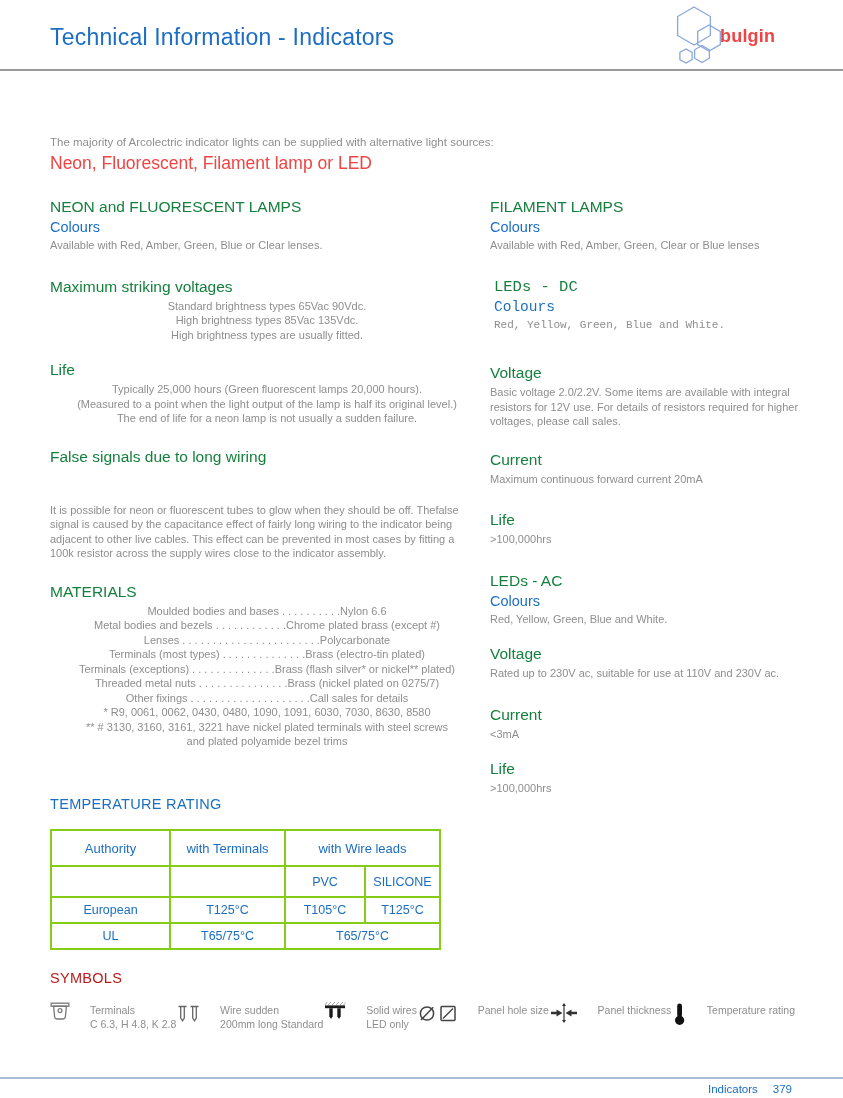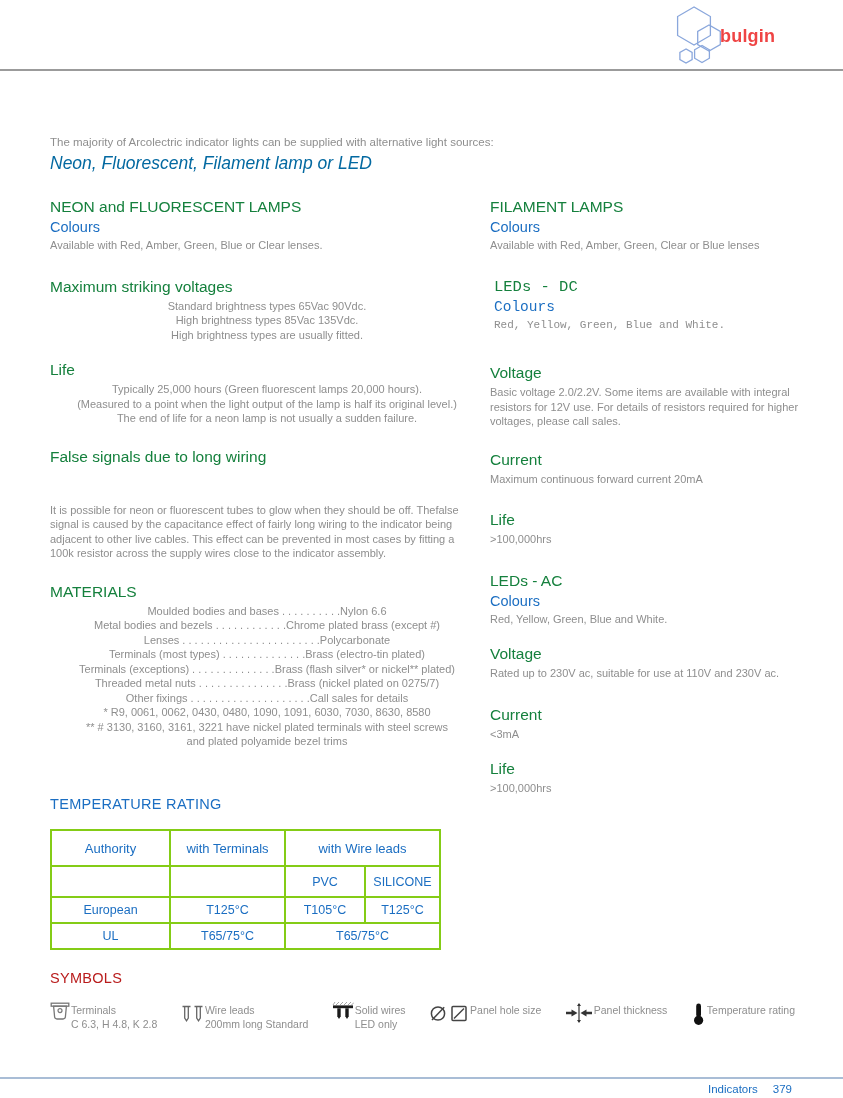--- a/index.html
+++ b/index.html
@@ -8,21 +8,21 @@
 
   
   .title{position:absolute;left:50px;top:24px;font-size:23px;font-weight:400;color:#1b6ec2;letter-spacing:.2px;}
   .logo{position:absolute;left:672px;top:4px;display:flex;align-items:center;}
   .logo-text{font-size:18px;font-weight:bold;color:#ef4444;margin-left:-10px;letter-spacing:.2px;}
   .header-rule{position:absolute;left:0;top:69px;width:843px;height:2px;background:#9b9b9b;}
 
   
   .intro{position:absolute;left:50px;top:136px;}
   .intro-line1{font-size:11.5px;color:#8e8e8e;}
-  .intro-line2{font-size:17.5px;color:#0369a1;margin-top:5px;font-style:italic;}
+  .intro-line2{font-size:17.5px;color:#ef4444;margin-top:5px;}
 
   
   .col{position:absolute;top:198px;}
   .col-left{left:50px;width:434px;}
   .col-right{left:490px;width:312px;}
   .sec h2{font-size:15.5px;font-weight:400;color:#15803d;margin:0 0 3px 0;}
   .sec h3{font-size:14.5px;font-weight:400;color:#1b6ec2;margin:0 0 3px 0;}
   .body-text{font-size:11px;line-height:14.5px;color:#8e8e8e;}
   .body-text div{white-space:nowrap;text-align:center;}
   .sec{margin-bottom:22px;}
@@ -38,33 +38,34 @@
   table.trating th,table.trating td{border:2px solid #84cc16;color:#1b6ec2;text-align:center;font-weight:400;font-size:12.5px;padding:0;}
   table.trating th{height:34px;font-size:13px;}
   .r2 td{height:29px;}
   .r3 td,.r4 td{height:24px;}
   .cw1{width:117px;} .cw2{width:113px;} .cw3{width:78px;} .cw4{width:73px;}
 
   
   .symbols{position:absolute;left:50px;top:970px;width:745px;}
   .symbols h2{font-size:14.5px;font-weight:400;color:#b91c1c;margin:0 0 16px 0;letter-spacing:.3px;}
   .symbols-row{display:flex;align-items:flex-start;justify-content:space-between;}
-  .sym{display:flex;align-items:flex-start;gap:1px;color:#8e8e8e;font-size:10.5px;line-height:13.5px;}
+  .sym{display:flex;align-items:flex-start;gap:20px;color:#8e8e8e;font-size:10.5px;line-height:13.5px;}
   .sym .txt{padding-top:2px;}
   .sym svg{flex:none;}
 
   
   .footer-rule{position:absolute;left:0;top:1077px;width:843px;height:2px;background:#a9bdd6;}
   .footer{position:absolute;top:1083px;right:51px;font-size:11.5px;color:#1b6ec2;display:flex;gap:15px;}
 </style>
 </head>
 <body>
 
 <div class="page">
 
+  <div class="title">Technical Information - Indicators</div>
   <div class="logo">
     <svg width="58" height="64" viewBox="0 0 58 64">
       <g fill="none" stroke="#8aa7dc" stroke-width="1.3">
         <polygon points="22,3 5.6,12.5 5.6,31.5 22,41 38.4,31.5 38.4,12.5"></polygon>
         <polygon points="37,21 25.7,27.5 25.7,40.5 37,47 48.3,40.5 48.3,27.5"></polygon>
         <polygon points="30,41.5 22.6,45.8 22.6,54.2 30,58.5 37.4,54.2 37.4,45.8"></polygon>
         <polygon points="14,45 7.9,48.5 7.9,55.5 14,59 20.1,55.5 20.1,48.5"></polygon>
       </g>
     </svg>
     <span class="logo-text">bulgin</span>
@@ -208,21 +209,21 @@
       </div>
 
       <div class="sym">
         <svg width="23" height="23" viewBox="0 0 23 23">
           <g fill="none" stroke="#666" stroke-width="1.3">
             <path d="M1.5 4.5 h8 M3.7 4.5 v11.5 l1.8 2.8 1.8 -2.8 V4.5"></path>
             <path d="M13.5 4.5 h8 M15.7 4.5 v11.5 l1.8 2.8 1.8 -2.8 V4.5"></path>
           </g>
         </svg>
         <div class="txt">
-          <div>Wire leads</div>
+          <div>Wire sudden</div>
           <div>200mm long Standard</div>
         </div>
       </div>
 
       <div class="sym">
         <svg width="22" height="22" viewBox="0 0 22 22">
           <path d="M3 0 l-2 3 M7 0 l-3 3 M11 0 l-3 3 M15 0 l-3 3 M19 0 l-3 3 M22 0.5 l-2.5 2.5" stroke="#9a9a9a" stroke-width="0.9" fill="none"></path>
           <rect x="1" y="3.4" width="20" height="2.8" fill="#1a1a1a"></rect>
           <path d="M5.3 6.2 h3.4 v8 l-1.7 2.8 -1.7 -2.8 Z" fill="#1a1a1a"></path>
           <path d="M13.3 6.2 h3.4 v8 l-1.7 2.8 -1.7 -2.8 Z" fill="#1a1a1a"></path>

